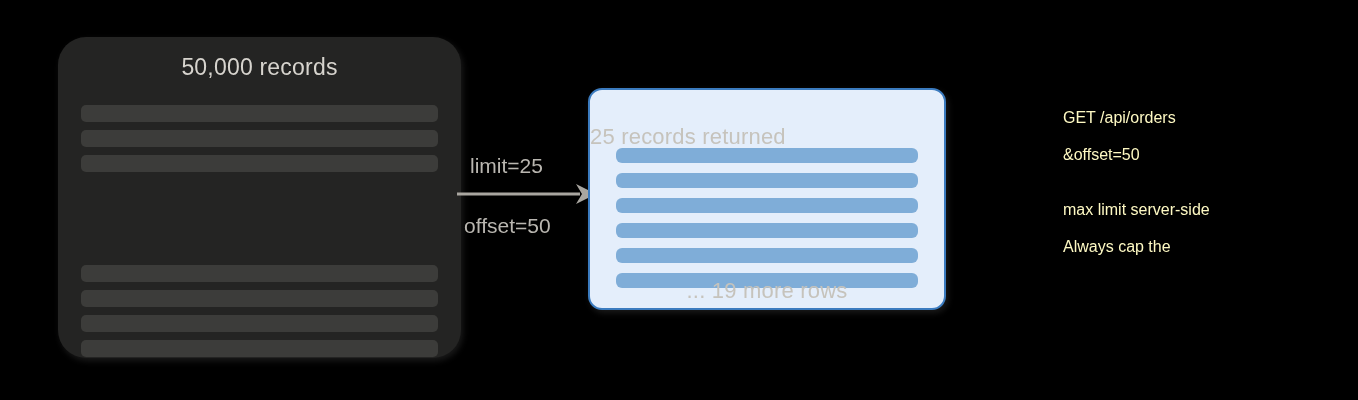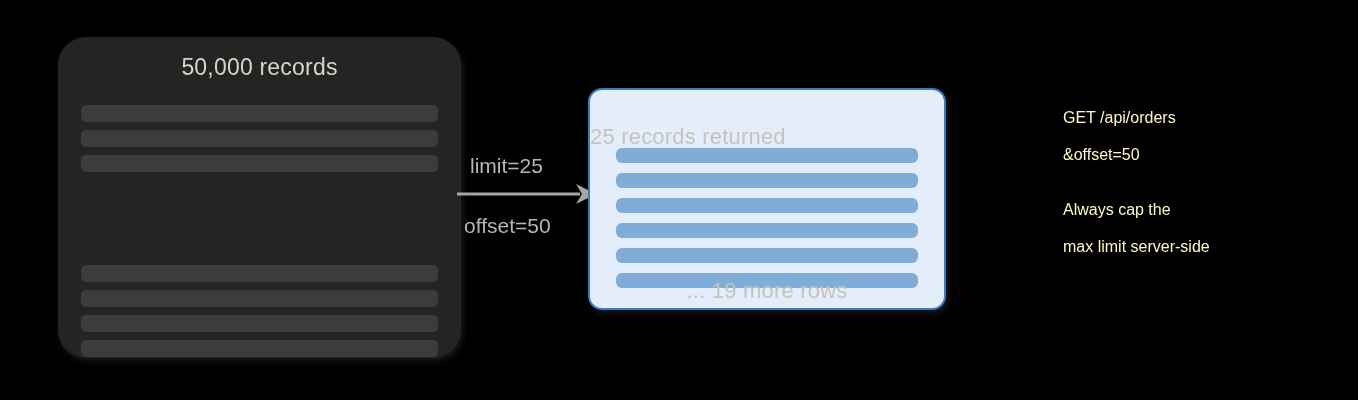--- a/index.html
+++ b/index.html
@@ -223,17 +223,17 @@
     <div class="res-row b5"></div>
     <div class="res-row b6"></div>
 
     <div id="result-panel-footer">... 19 more rows</div>
   </div>
 
   <div id="notes-block">
     <div class="note-line">GET /api/orders</div>
     <div class="note-line">&amp;offset=50</div>
     <div class="note-line spacer"></div>
+    <div class="note-line">max limit server-side</div>
     <div class="note-line">Always cap the</div>
-    <div class="note-line">max limit server-side</div>
   </div>
 
 </div>
 
 </body></html>

